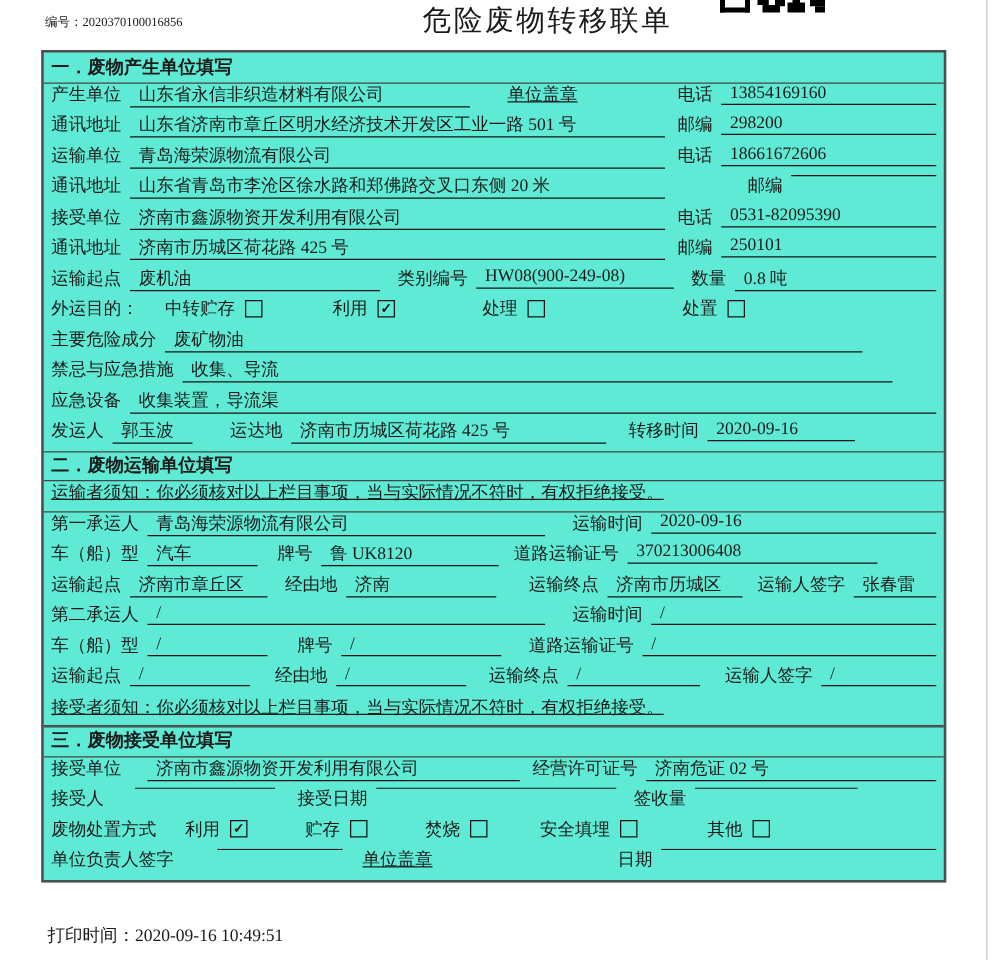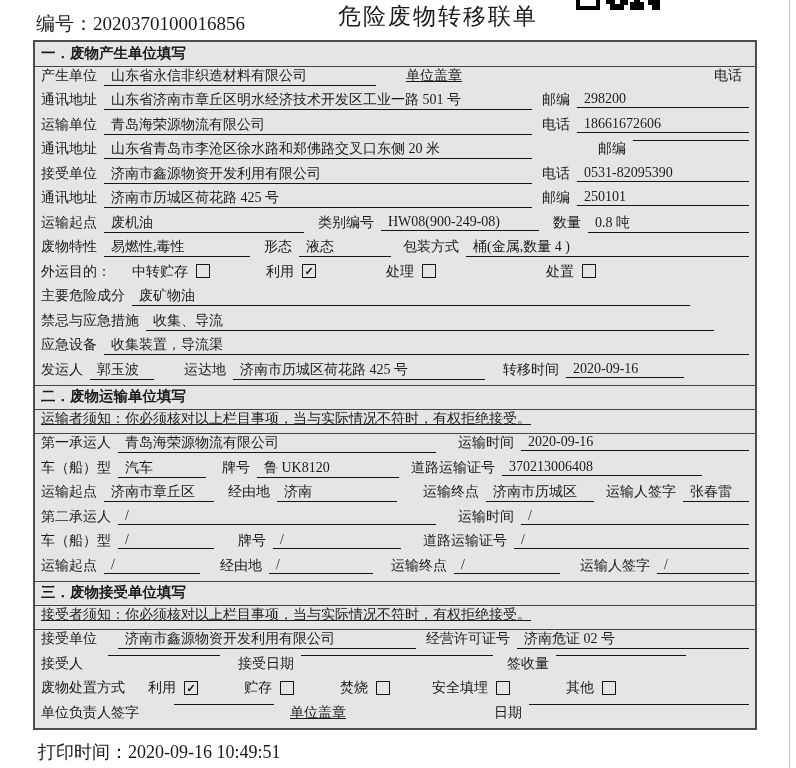--- a/index.html
+++ b/index.html
@@ -1,32 +1,32 @@
 <!DOCTYPE html>
 <html><head>
 <meta charset="utf-8">
 <style>
   html,body{margin:0;padding:0;}
   body{
     width:796px;height:768px;position:relative;background:#ffffff;overflow:hidden;
     font-family:"Liberation Serif","DejaVu Serif",serif;color:#1a1a1a;font-size:14px;
   }
   .doc-header{position:relative;height:40px;}
-  .serial{position:absolute;left:36px;top:11px;font-size:19px;white-space:nowrap;}
+  .serial{position:absolute;left:36px;top:11px;font-size:10px;white-space:nowrap;}
   .doc-title{
     position:absolute;left:80px;right:0;top:1px;text-align:center;
     font-family:"Liberation Sans","DejaVu Sans",sans-serif;
     font-weight:normal;font-size:23px;letter-spacing:2px;white-space:nowrap;
   }
   .qr-frag{position:absolute;left:576px;top:0;}
   .page-edge{position:absolute;left:789px;top:0;bottom:0;width:1px;background:#c6c6c6;}
 
   .form-table{
     position:absolute;left:33px;top:40px;width:724px;
-    border:2px solid #4d4d4d;box-sizing:border-box;background:#e5e5e5;
+    border:2px solid #4d4d4d;box-sizing:border-box;background:#5eead4;
   }
   .row{
     display:flex;align-items:flex-start;height:24.5px;box-sizing:border-box;
     padding:0 6px 3px 6px;white-space:nowrap;overflow:hidden;
   }
   .sec-title{
     font-family:"Liberation Sans","DejaVu Sans",sans-serif;
     font-weight:bold;font-size:14.5px;align-items:center;padding-top:2px;
     border-bottom:1.5px solid #454545;
   }
@@ -39,21 +39,21 @@
     padding:0 5px 0 7px;box-sizing:border-box;overflow:hidden;
   }
   .grow{flex:1 1 auto;}
   .sp{margin-left:auto;}
   .cb{display:inline-flex;align-items:center;flex:0 0 auto;font-family:Liberation Serif, serif;}
   .box{
     display:inline-block;width:12px;height:12px;border:1.5px solid #161616;
     margin-left:8px;margin-bottom:1px;font-size:11px;line-height:12px;
     text-align:center;font-weight:bold;color:#111;
   }
-  .print-line{position:absolute;left:38px;top:740px;font-size:18px;text-align:right;}
+  .print-line{position:absolute;left:38px;top:740px;font-size:14px;text-align:right;}
 </style>
 </head>
 <body>
 
 <div class="doc-header">
   <div class="serial">
     <span>编号：</span><span>2020370100016856</span>
   </div>
   <div class="doc-title">危险废物转移联单</div>
   <svg class="qr-frag" width="86" height="11" viewBox="0 0 86 11">
@@ -74,20 +74,21 @@
 
   <div class="row sec-title">
     <span>一．废物产生单位填写</span>
   </div>
 
   <div class="row">
     <span class="l">产生单位</span>
     <span class="v" style="width:272px">山东省永信非织造材料有限公司</span>
     <span class="t" style="margin-left:30px">单位盖章</span>
     <span class="l sp">电话</span>
+    <span class="v" style="width:172px">13854169160</span>
   </div>
 
   <div class="row">
     <span class="l">通讯地址</span>
     <span class="v" style="width:428px">山东省济南市章丘区明水经济技术开发区工业一路 501 号</span>
     <span class="l sp">邮编</span>
     <span class="v" style="width:172px">298200</span>
   </div>
 
   <div class="row">
@@ -120,28 +121,20 @@
 
   <div class="row">
     <span class="l">运输起点</span>
     <span class="v" style="width:200px">废机油</span>
     <span class="l" style="margin-left:14px">类别编号</span>
     <span class="v" style="width:158px">HW08(900-249-08)</span>
     <span class="l" style="margin-left:14px">数量</span>
     <span class="v grow">0.8 吨</span>
   </div>
 
-  <div class="row">
-    <span class="l">废物特性</span>
-    <span class="v" style="width:146px">易燃性,毒性</span>
-    <span class="l" style="margin-left:14px">形态</span>
-    <span class="v" style="width:92px">液态</span>
-    <span class="l" style="margin-left:12px">包装方式</span>
-    <span class="v grow">桶(金属,数量 4 )</span>
-  </div>
 
   <div class="row">
     <span class="l">外运目的：</span>
     <span class="cb" style="margin-left:14px">
       <span>中转贮存</span>
       <span class="box"></span>
     </span>
     <span class="cb" style="margin-left:56px">
       <span>利用</span>
       <span class="box checked">✓</span>
@@ -235,26 +228,26 @@
     <span class="l">运输起点</span>
     <span class="v" style="width:96px">/</span>
     <span class="l" style="margin-left:20px">经由地</span>
     <span class="v" style="width:104px">/</span>
     <span class="l" style="margin-left:18px">运输终点</span>
     <span class="v" style="width:106px">/</span>
     <span class="l" style="margin-left:20px">运输人签字</span>
     <span class="v grow">/</span>
   </div>
 
+  <div class="row notice">
+    <span class="t">接受者须知：你必须核对以上栏目事项，当与实际情况不符时，有权拒绝接受。</span>
+  </div>
+
   <div class="row sec-title bt">
     <span>三．废物接受单位填写</span>
-  </div>
-
-  <div class="row notice">
-    <span class="t">接受者须知：你必须核对以上栏目事项，当与实际情况不符时，有权拒绝接受。</span>
   </div>
 
   <div class="row">
     <span class="l">接受单位</span>
     <span class="v" style="width:298px;margin-left:14px">济南市鑫源物资开发利用有限公司</span>
     <span class="l" style="margin-left:10px">经营许可证号</span>
     <span class="v grow">济南危证 02 号</span>
   </div>
 
   <div class="row">

